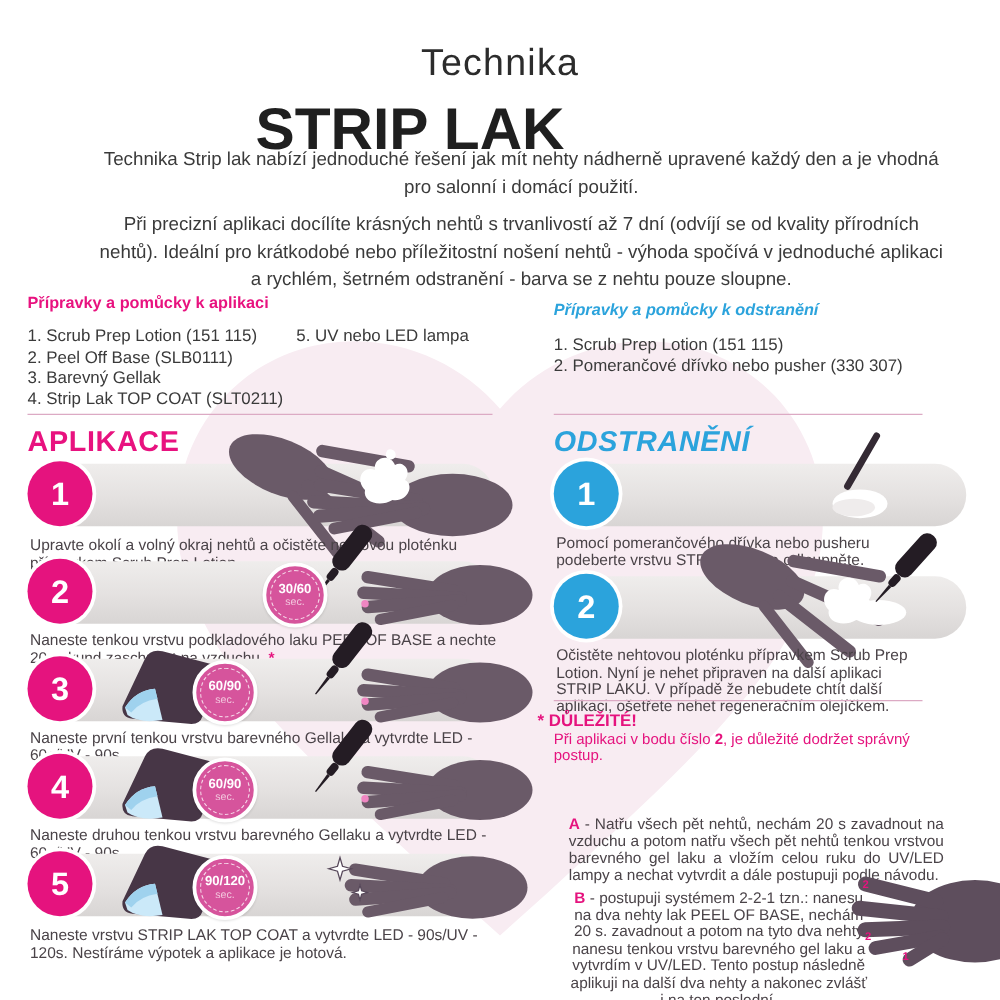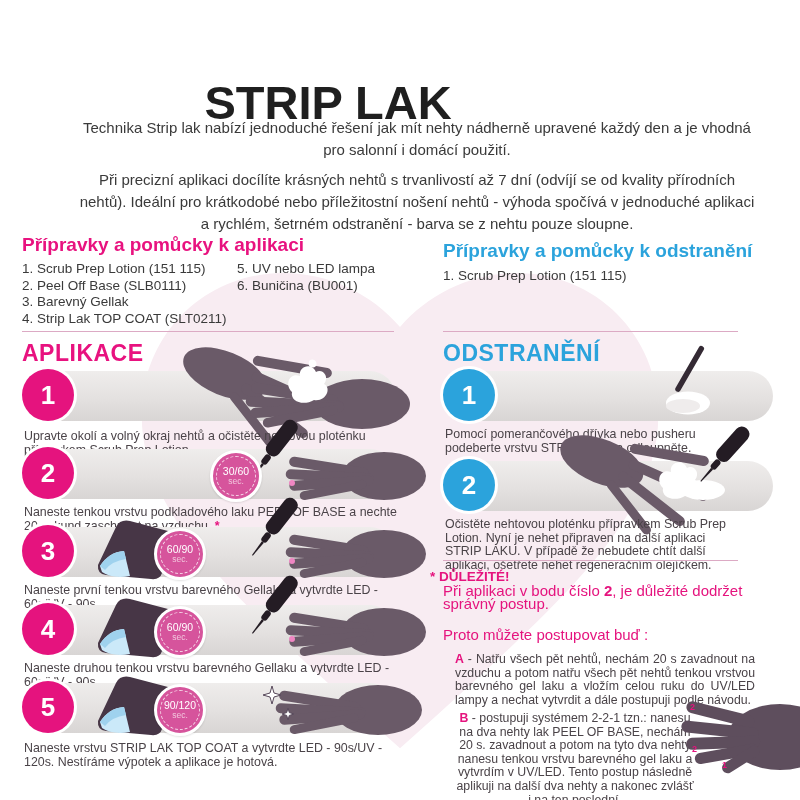--- a/index.html
+++ b/index.html
@@ -11,23 +11,23 @@
   
   .t-small{position:absolute;top:14px;left:0;width:800px;text-align:center;
            font-size:30px;font-weight:400;color:#2c2c2c;letter-spacing:1px;z-index:2;}
   .t-big{position:absolute;top:44px;left:0;width:656px;text-align:center;
          font-size:47px;font-weight:700;color:#1f1f1f;letter-spacing:0px;z-index:2;}
   .intro{position:absolute;left:62px;width:676px;text-align:center;font-size:15px;
          line-height:22px;color:#3a3a3a;z-index:2;margin:17px;}
   .i1{top:100px;}
   .i2{top:152px;}
   
-  .prep-title{position:absolute;font-size:19px;font-weight:700;z-index:2;margin:0;}
+  .prep-title{position:absolute;font-size:13px;font-weight:700;z-index:2;margin:0;}
   .pink{color:#e8127f;}
-  .blue{color:#2ba3dc;}
+  .blue{color:#2ba3dc;font-style:italic;}
   .prep-item{font-size:13.5px;color:#3a3a3a;line-height:16.5px;z-index:2;}
   .plist{position:absolute;z-index:2;}
   .divider{position:absolute;height:1px;background:#dcaac4;z-index:2;}
   
   .sec-title{position:absolute;font-size:23px;font-weight:700;letter-spacing:.5px;z-index:2;margin:0;}
   
   .step-row{position:absolute;height:52px;z-index:2;}
   .bar{position:absolute;left:10px;right:0;top:1px;bottom:1px;border-radius:26px;
        background:linear-gradient(180deg,#efedec 0%,#e4e1e0 55%,#d8d5d4 100%);}
   .num{position:absolute;left:0;top:-1px;width:52px;height:52px;border-radius:50%;
@@ -37,59 +37,60 @@
   .num.b{background:#2ba3dc;}
   .caption{position:absolute;font-size:12.4px;line-height:13.5px;color:#4a4348;z-index:2;margin:0;}
   .star{color:#e5137e;font-weight:700;}
   .ill{position:absolute;z-index:3;overflow:visible;}
   
   .badge{position:absolute;width:46px;height:46px;border-radius:50%;background:#d6549c;
          border:3px solid #fff;box-shadow:0 1px 2px rgba(0,0,0,.12);display:flex;
          flex-direction:column;align-items:center;justify-content:center;z-index:4;}
   .badge::before{content:"";position:absolute;inset:3px;border:1.5px dashed rgba(255,255,255,.75);
                  border-radius:50%;}
-  .bt{font-size:10.5px;font-weight:400;color:#fff;line-height:11px;}
+  .bt{font-size:10.5px;font-weight:700;color:#fff;line-height:11px;}
   .bs{font-size:8.5px;color:#f2c6dd;line-height:9px;}
   .imp-title{position:absolute;left:430px;top:569px;font-size:13.5px;font-weight:700;color:#e5137e;z-index:2;margin:0;}
-  .imp-p{position:absolute;left:443px;width:305px;font-size:15px;line-height:12.5px;
+  .imp-p{position:absolute;left:443px;width:305px;font-size:12px;line-height:12.5px;
          color:#e5137e;z-index:2;margin:0;}
   .imp-ab{position:absolute;left:443px;font-size:12.3px;line-height:13.6px;color:#4a4348;
           text-align:justify;z-index:2;margin:12px;}
   .ab-label{color:#e5137e;font-weight:700;}
   .hand-num{position:absolute;font-size:9px;font-weight:700;color:#e5137e;z-index:5;}
 </style>
 </head>
 <body>
 
 <div class="canvas">
 
   <svg class="heart" width="620" height="636" viewBox="0 0 24 22">
     <path d="M12,21 L10.55,19.7 C5.4,15 2,11.9 2,8.1 C2,5 4.42,2.6 7.5,2.6 C9.24,2.6 10.91,3.41 12,4.69 C13.09,3.41 14.76,2.6 16.5,2.6 C19.58,2.6 22,5 22,8.1 C22,11.9 18.6,15 13.45,19.7 Z" fill="#f8ecf2"></path>
   </svg>
 
+  <h1 class="t-small">Technika</h1>
   <h1 class="t-big">STRIP LAK</h1>
   <p class="intro i1">Technika Strip lak nabízí jednoduché řešení jak mít nehty nádherně upravené každý den a je vhodná pro salonní i domácí použití.</p>
   <p class="intro i2">Při precizní aplikaci docílíte krásných nehtů s trvanlivostí až 7 dní (odvíjí se od kvality přírodních nehtů). Ideální pro krátkodobé nebo příležitostní nošení nehtů - výhoda spočívá v jednoduché aplikaci a rychlém, šetrném odstranění - barva se z nehtu pouze sloupne.</p>
 
   <h2 class="prep-title pink" style="left:22px;top:234px;">Přípravky a pomůcky k aplikaci</h2>
   <div class="plist" style="left:22px;top:261px;width:212px;">
     <div class="prep-item">1. Scrub Prep Lotion (151 115)</div>
     <div class="prep-item">2. Peel Off Base (SLB0111)</div>
     <div class="prep-item">3. Barevný Gellak</div>
     <div class="prep-item">4. Strip Lak TOP COAT (SLT0211)</div>
   </div>
   <div class="plist" style="left:237px;top:261px;width:160px;">
     <div class="prep-item">5. UV nebo LED lampa</div>
-    <div class="prep-item">6. Buničina (BU001)</div>
   </div>
   <div class="divider" style="left:22px;top:331px;width:372px;"></div>
 
   <h2 class="prep-title blue" style="left:443px;top:240px;">Přípravky a pomůcky k odstranění</h2>
   <div class="plist" style="left:443px;top:268px;width:300px;">
     <div class="prep-item">1. Scrub Prep Lotion (151 115)</div>
+    <div class="prep-item">2. Pomerančové dřívko nebo pusher (330 307)</div>
   </div>
   <div class="divider" style="left:443px;top:331px;width:295px;"></div>
 
   <h2 class="sec-title pink" style="left:22px;top:340px;">APLIKACE</h2>
   <h2 class="sec-title blue" style="left:443px;top:340px;">ODSTRANĚNÍ</h2>
 
   <div class="step-row" style="left:22px;top:370px;width:373px;">
     <div class="bar"></div>
     <div class="num p">1</div>
     <svg class="ill" style="left:150px;top:-12px;" width="225" height="76" viewBox="0 0 225 76">
@@ -271,21 +272,20 @@
   </div>
   <p class="caption" style="left:445px;top:518px;width:300px;">Očistěte nehtovou ploténku přípravkem Scrub Prep Lotion. Nyní je nehet připraven na další aplikaci STRIP LAKU. V případě že nebudete chtít další aplikaci, ošetřete nehet regeneračním olejíčkem.</p>
 
   <div class="divider" style="left:443px;top:560px;width:295px;"></div>
 
   <p class="imp-title"><span class="star">*</span><span> DŮLEŽITÉ!</span></p>
 
   <p class="imp-p" style="top:585px;"><span>Při aplikaci v bodu číslo </span><b>2</b><span>, je  důležité dodržet správný postup.</span><br>
   </p>
 
-  <p class="imp-p" style="top:629px;">Proto můžete postupovat buď :</p>
 
   <p class="imp-ab" style="top:641px;width:300px;"><span class="ab-label">A</span><span> - Natřu všech pět nehtů, nechám 20 s zavadnout na vzduchu a potom natřu všech pět nehtů tenkou vrstvou barevného gel laku a vložím celou ruku do UV/LED lampy a nechat vytvrdit a dále postupuji podle návodu.</span></p>
 
   <p class="imp-ab" style="top:700px;width:240px;text-align:center;"><span class="ab-label">B</span><span> - postupuji systémem 2-2-1 tzn.: nanesu na  dva nehty lak PEEL OF BASE, nechám 20 s. zavadnout a potom na tyto dva  nehty nanesu tenkou vrstvu barevného gel laku a vytvrdím v UV/LED. Tento postup následně aplikuji na další dva nehty a nakonec zvlášť i na ten poslední.</span></p>
 
   <svg class="abs" style="left:688px;top:692px;z-index:4;overflow:visible;" width="115" height="95" viewBox="0 0 115 95">
     <g fill="#5e4e5d">
       <ellipse cx="92" cy="45" rx="52" ry="33"></ellipse>
       <rect x="0" y="8" width="70" height="12" rx="6" transform="rotate(14 0 8)"></rect>
       <rect x="-6" y="28" width="78" height="12" rx="6" transform="rotate(6 -6 28)"></rect>

